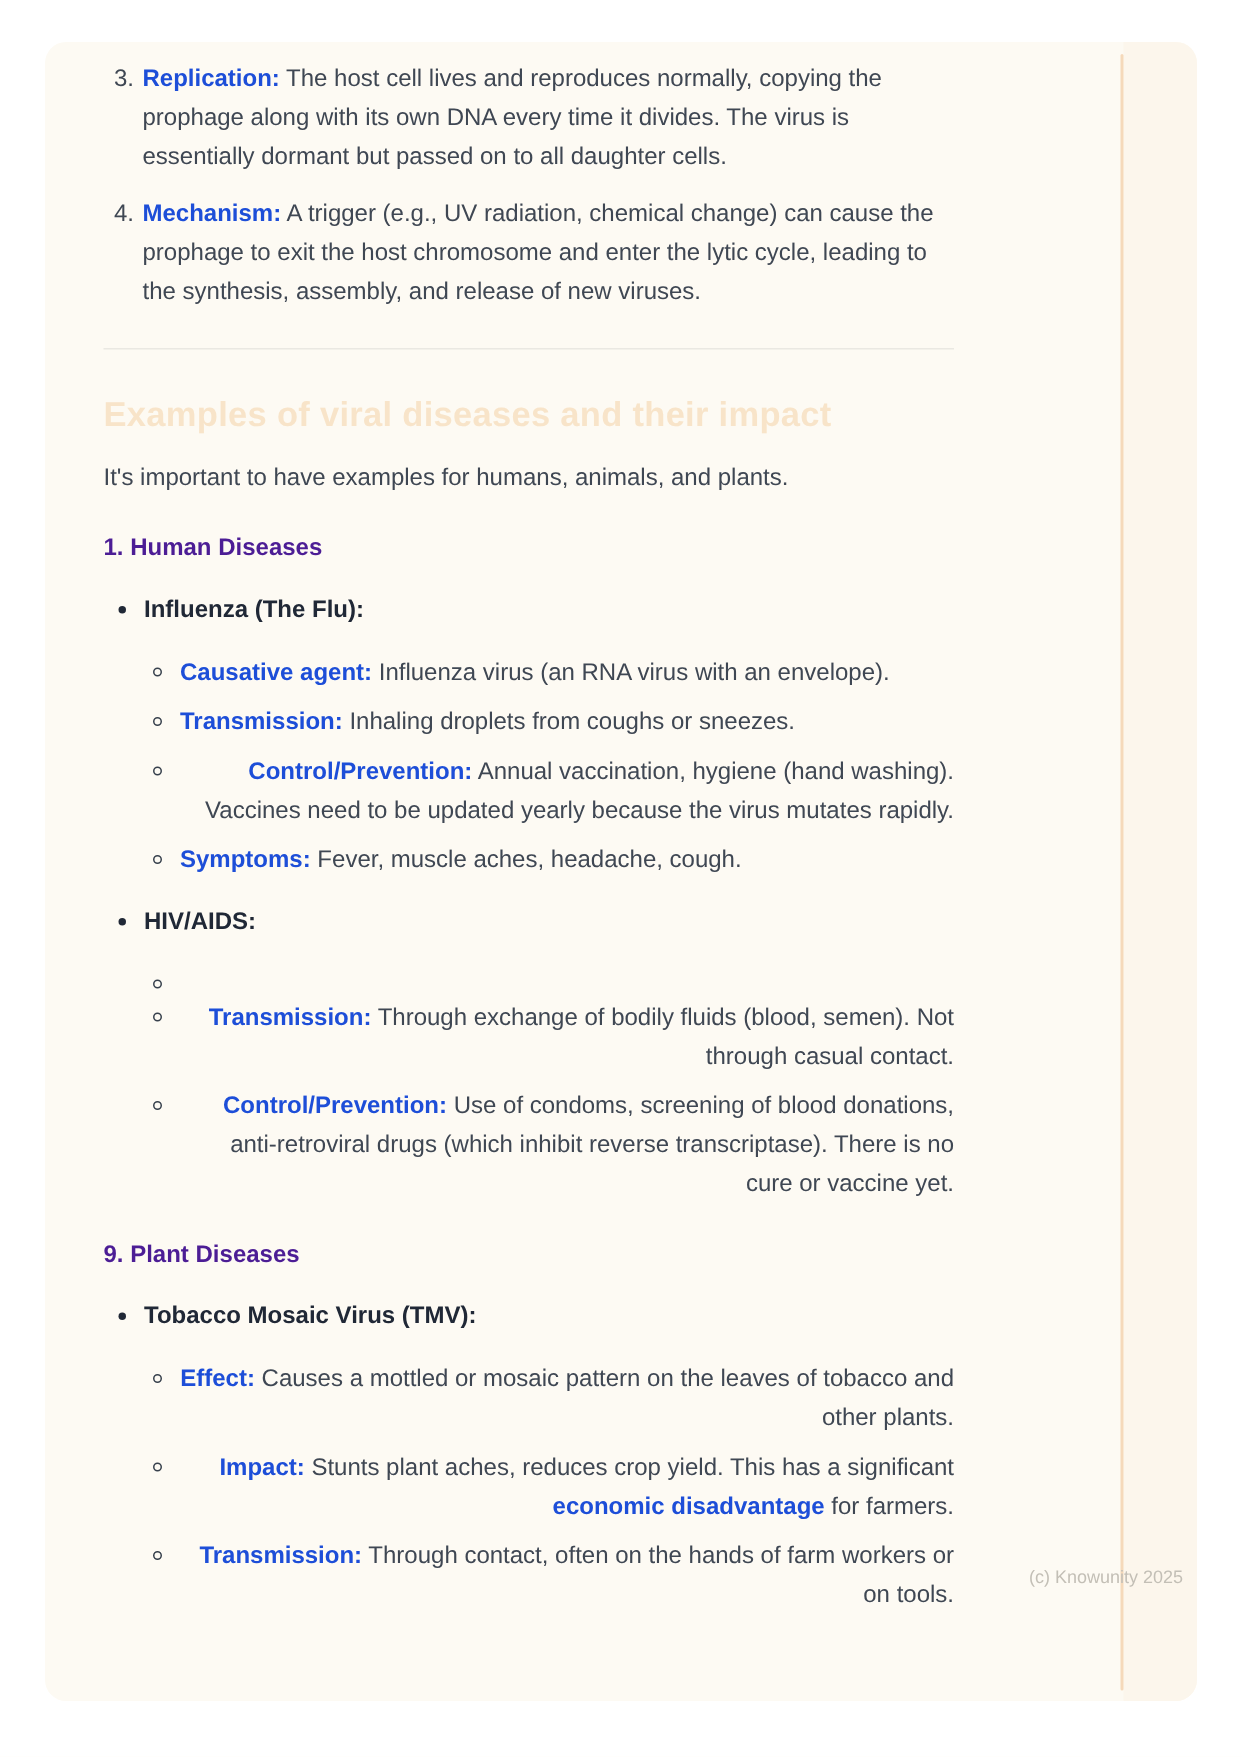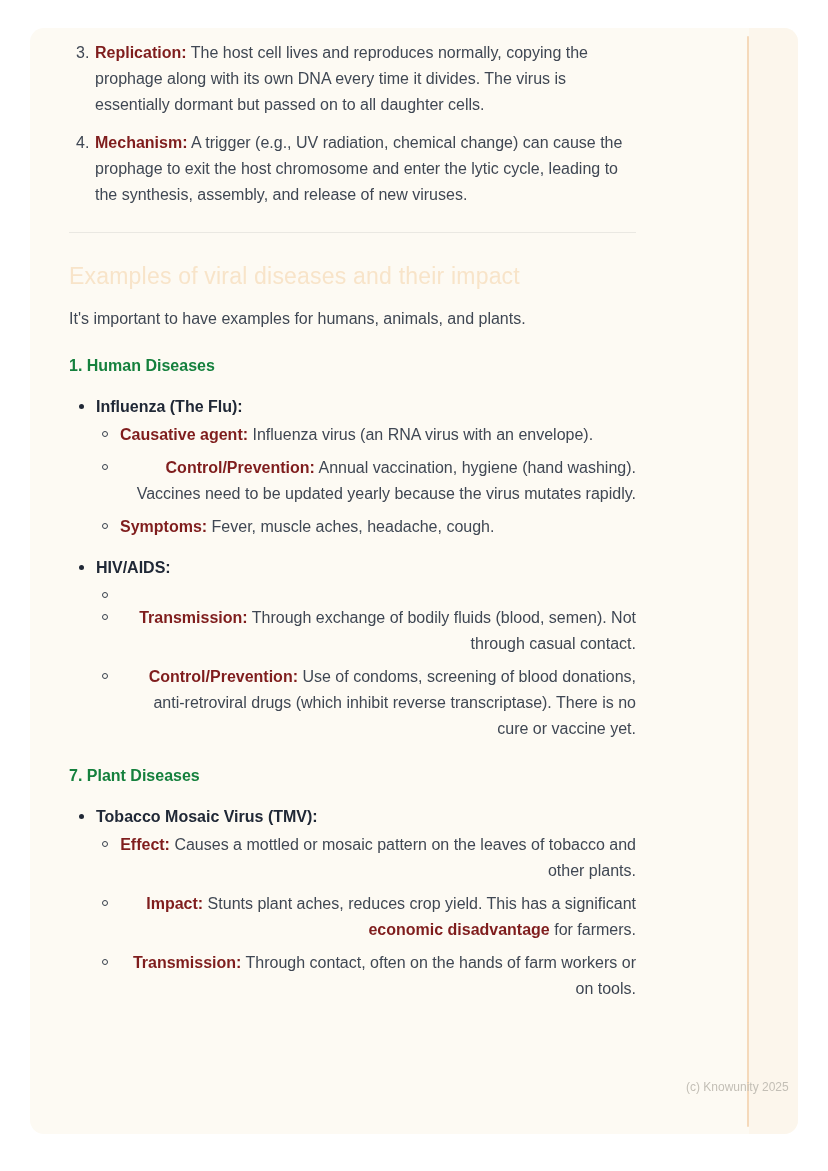--- a/index.html
+++ b/index.html
@@ -35,77 +35,77 @@
 
   .content {
     position: absolute;
     left: 39px; top: 12px;
     width: 567px;
     color: #3f4753;
     font-size: 16px;
     line-height: 26px;
   }
   .body-text { margin: 0; }
-  b { color: #7f1d1d; font-weight: 700; }
+  b { color: #1d4ed8; font-weight: 700; }
 
   .num-item { display: flex; margin-bottom: 12px; }
   .num {
     flex: none; width: 26px;
     padding-left: 7px; box-sizing: border-box;
     color: #3f4753;
   }
 
   .divider {
     border: none;
     border-top: 1px solid #eae8e2;
     margin: 24px 0 0 0;
   }
 
   .main-heading {
     font-size: 23px; line-height: 30px;
-    font-weight: 400;
+    font-weight: 700;
     color: #f8e4c9;
     letter-spacing: 0.2px;
     margin: 28px 0 0 0;
   }
 
   .intro { margin: 15px 0 0 0; }
 
   .sub-title {
     font-size: 16px; line-height: 26px;
     font-weight: 700;
-    color: #15803d;
+    color: #4c1d95;
     margin: 21px 0 0 0;
   }
 
   .b-item { margin-top: 15px; text-align: right; }
   .b-head { display: flex; }
   .disc {
     flex: none;
     width: 5px; height: 5px;
     border-radius: 50%;
     background: #202836;
     margin: 10px 12px 0 10px;
   }
   .b-title { color: #202836; font-weight: 700; }
 
   .point { display: flex; margin-top: 7px; }
-  .points .point:first-child { margin-top: 2px; }
+  .points .point:first-child { margin-top: 16px; }
   .circ {
     flex: none;
     width: 6px; height: 6px;
     border: 1.5px solid #37404c;
     border-radius: 50%;
     box-sizing: border-box;
     margin: 9px 12px 0 33px;
   }
 
   .watermark {
     position: absolute;
-    left: 686px; top: 1080px;
+    left: 686px; top: 1044px;
     font-size: 12px; line-height: 14px;
     color: #c3bfb6;
   }
 </style>
 </head>
 <body>
 
 <div class="page">
   <div class="content">
 
@@ -135,20 +135,25 @@
         <span class="b-title">Influenza (The Flu):</span>
       </div>
       <div class="points">
         <div class="point">
           <span class="circ"></span>
           <p class="body-text"><b>Causative agent:</b>
             <span>Influenza virus (an RNA virus with an envelope).</span></p>
         </div>
         <div class="point">
           <span class="circ"></span>
+          <p class="body-text"><b>Transmission:</b>
+            <span>Inhaling droplets from coughs or sneezes.</span></p>
+        </div>
+        <div class="point">
+          <span class="circ"></span>
           <p class="body-text"><b>Control/Prevention:</b>
             <span>Annual vaccination, hygiene (hand washing). Vaccines need to be updated yearly because the virus mutates rapidly.</span></p>
         </div>
         <div class="point">
           <span class="circ"></span>
           <p class="body-text"><b>Symptoms:</b>
             <span>Fever, muscle aches, headache, cough.</span></p>
         </div>
       </div>
     </div>
@@ -168,21 +173,21 @@
             <span>Through exchange of bodily fluids (blood, semen). Not through casual contact.</span></p>
         </div>
         <div class="point">
           <span class="circ"></span>
           <p class="body-text"><b>Control/Prevention:</b>
             <span>Use of condoms, screening of blood donations, anti-retroviral drugs (which inhibit reverse transcriptase). There is no cure or vaccine yet.</span></p>
         </div>
       </div>
     </div>
 
-    <h3 class="sub-title">7. Plant Diseases</h3>
+    <h3 class="sub-title">9. Plant Diseases</h3>
 
     <div class="b-item">
       <div class="b-head">
         <span class="disc"></span>
         <span class="b-title">Tobacco Mosaic Virus (TMV):</span>
       </div>
       <div class="points">
         <div class="point">
           <span class="circ"></span>
           <p class="body-text"><b>Effect:</b>

